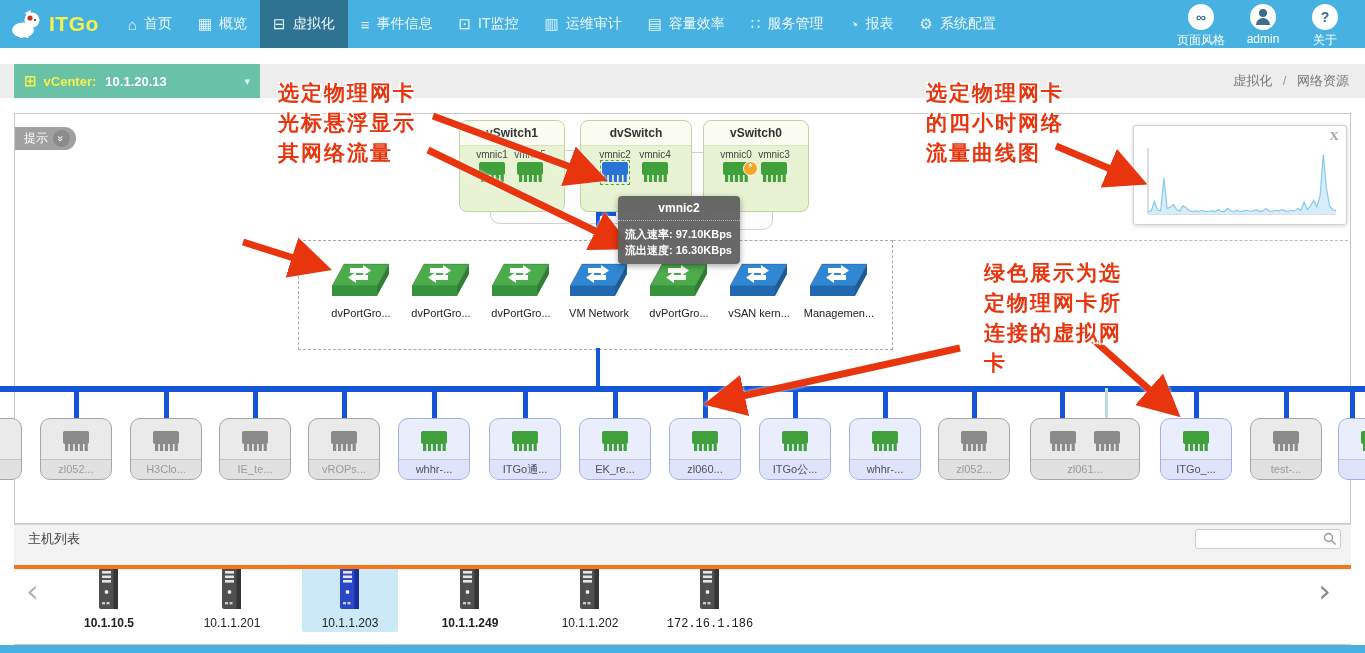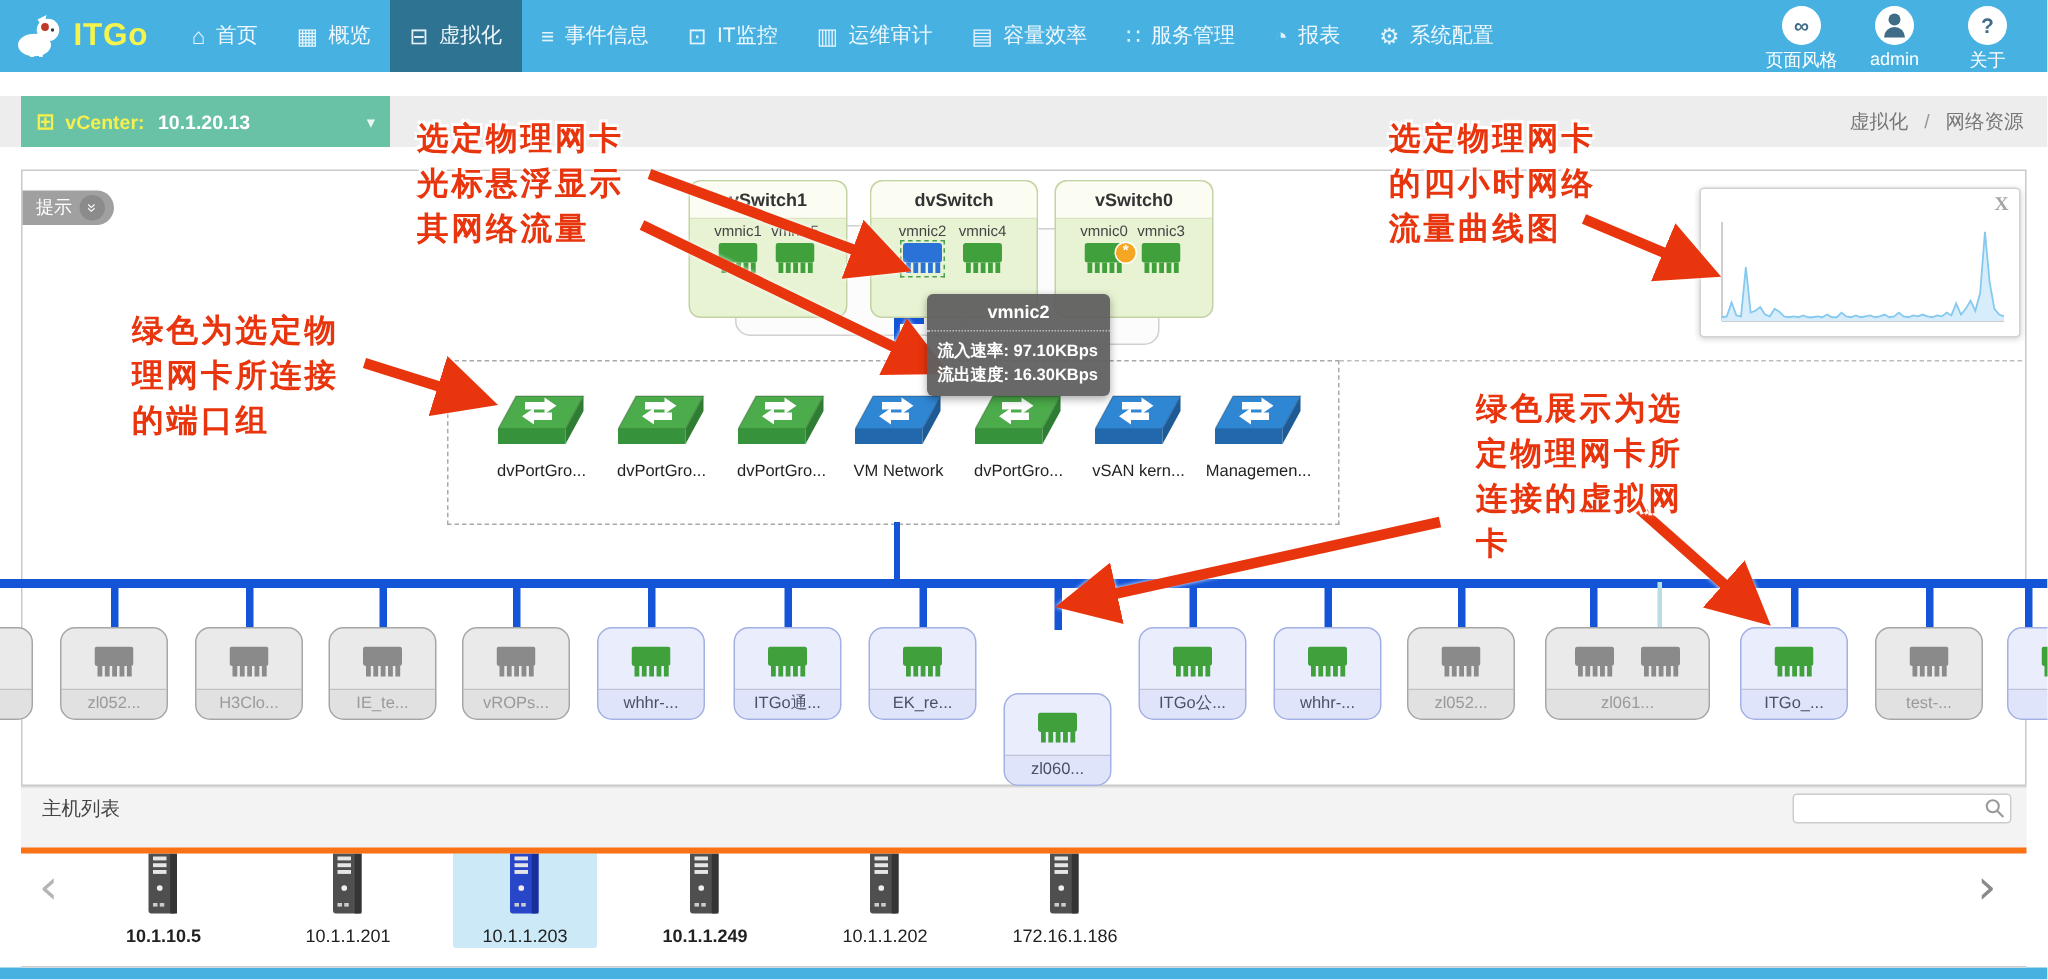--- a/index.html
+++ b/index.html
@@ -345,21 +345,21 @@
       <div class="host" style="left: 531px; top: 13px;"><span><svg width="28" height="44" viewBox="0 0 28 44">
             <rect x="4" y="1" width="19" height="42" rx="2" fill="#4f4f4f"></rect>
             <rect x="18.5" y="1" width="4.5" height="42" fill="#353535"></rect>
             <rect x="7" y="5" width="9" height="2.6" fill="#e6e6e6"></rect>
             <rect x="7" y="9.5" width="9" height="2.6" fill="#e6e6e6"></rect>
             <rect x="7" y="14" width="9" height="2.6" fill="#e6e6e6"></rect>
             <circle cx="11.5" cy="26" r="1.9" fill="#eee"></circle>
             <rect x="7" y="36" width="3" height="2.4" fill="#ccc"></rect>
             <rect x="11.5" y="36" width="3" height="2.4" fill="#ccc"></rect>
           </svg></span><div class="host-label">10.1.1.202</div></div>
-      <div class="host" style="left: 651px; top: 13px;"><span><svg width="28" height="44" viewBox="0 0 28 44">
+      <div class="host" style="left: 651px; top: 13px; font-family: Liberation Mono, monospace;"><span><svg width="28" height="44" viewBox="0 0 28 44">
             <rect x="4" y="1" width="19" height="42" rx="2" fill="#4f4f4f"></rect>
             <rect x="18.5" y="1" width="4.5" height="42" fill="#353535"></rect>
             <rect x="7" y="5" width="9" height="2.6" fill="#e6e6e6"></rect>
             <rect x="7" y="9.5" width="9" height="2.6" fill="#e6e6e6"></rect>
             <rect x="7" y="14" width="9" height="2.6" fill="#e6e6e6"></rect>
             <circle cx="11.5" cy="26" r="1.9" fill="#eee"></circle>
             <rect x="7" y="36" width="3" height="2.4" fill="#ccc"></rect>
             <rect x="11.5" y="36" width="3" height="2.4" fill="#ccc"></rect>
           </svg></span><div class="host-label">172.16.1.186</div></div>
     </div>
@@ -564,21 +564,21 @@
               <rect x="6.9" y="13" width="3.2" height="7"></rect>
               <rect x="11.8" y="13" width="3.2" height="7"></rect>
               <rect x="16.7" y="13" width="3.2" height="7"></rect>
               <rect x="21.6" y="13" width="3.2" height="7"></rect>
             </g>
           </svg></span>
       </div>
       <div class="card-label">EK_re...</div>
     </div>
     <div class="conn" style="left: 702.5px; width: 5px; background: rgb(20, 85, 216);"></div>
-    <div class="card blue" style="left: 669px; width: 72px; margin-top: 44px;">
+    <div class="card blue" style="left: 669px; width: 72px;">
       <div class="card-nics">
         <span class="nic-ico"><svg width="26" height="21" viewBox="0 0 26 21">
             <g fill="#3fa03c">
               <rect x="0" y="0" width="26" height="13" rx="2"></rect>
               <rect x="2" y="13" width="3.2" height="7"></rect>
               <rect x="6.9" y="13" width="3.2" height="7"></rect>
               <rect x="11.8" y="13" width="3.2" height="7"></rect>
               <rect x="16.7" y="13" width="3.2" height="7"></rect>
               <rect x="21.6" y="13" width="3.2" height="7"></rect>
             </g>
@@ -705,23 +705,20 @@
               <rect x="16.7" y="13" width="3.2" height="7"></rect>
               <rect x="21.6" y="13" width="3.2" height="7"></rect>
             </g>
           </svg></span>
       </div>
       <div class="card-label"></div>
     </div>
     <div class="annot" style="left: 278px; top: 78px;">选定物理网卡
 光标悬浮显示
 其网络流量</div>
-    <div class="annot" style="left: 88px; top: 206px;">绿色为选定物
-理网卡所连接
-的端口组</div>
     <div class="annot" style="left: 926px; top: 78px;">选定物理网卡
 的四小时网络
 流量曲线图</div>
     <div class="annot" style="left: 984px; top: 258px;">绿色展示为选
 定物理网卡所
 连接的虚拟网
 卡</div>
   </div>
 
 </body></html>

